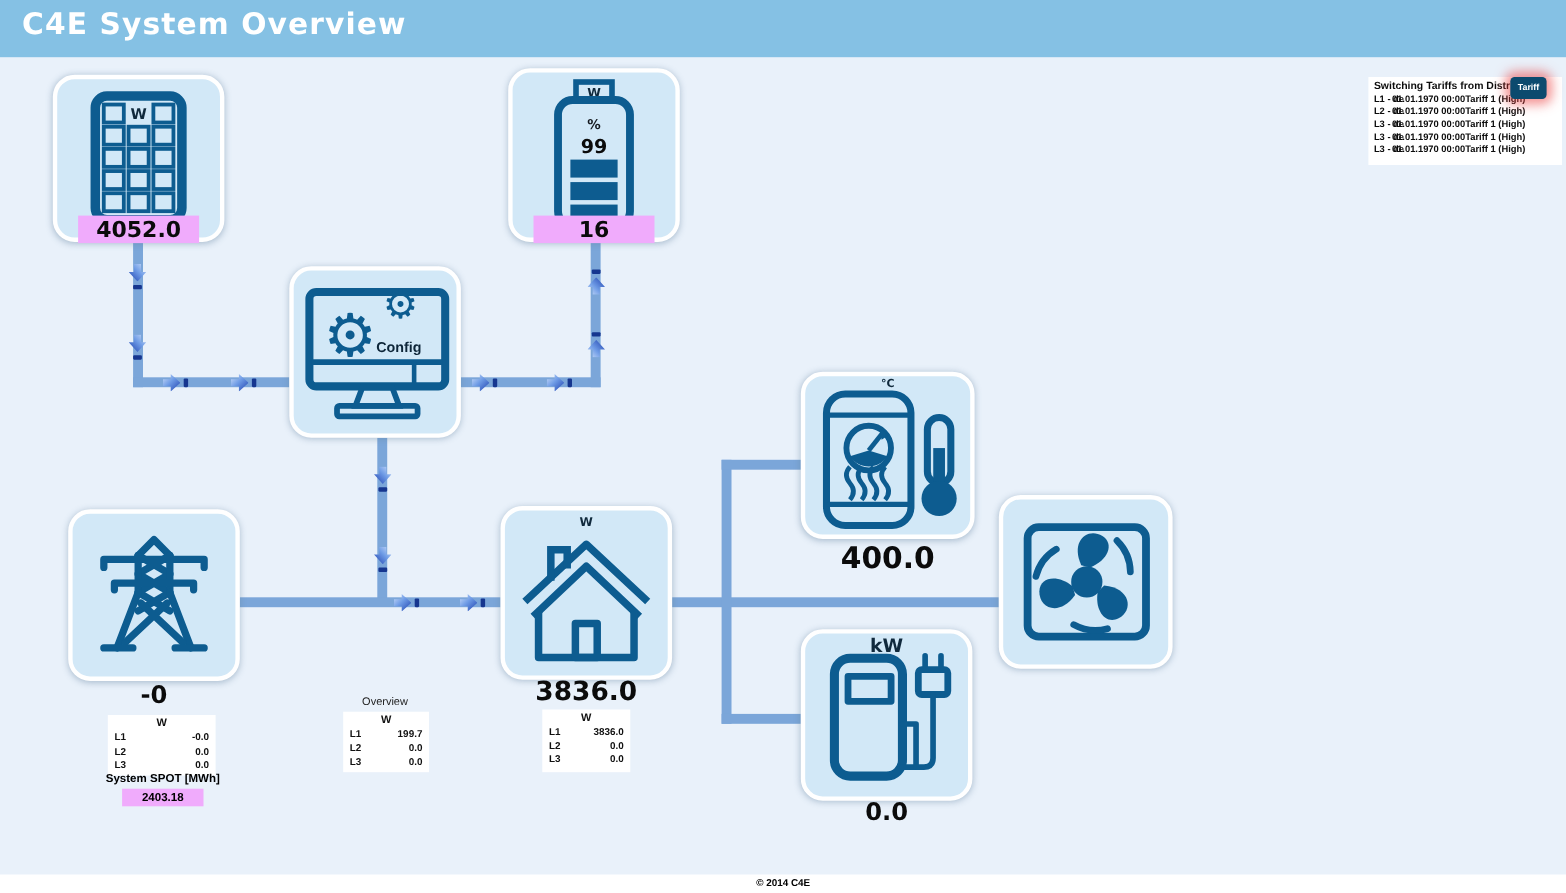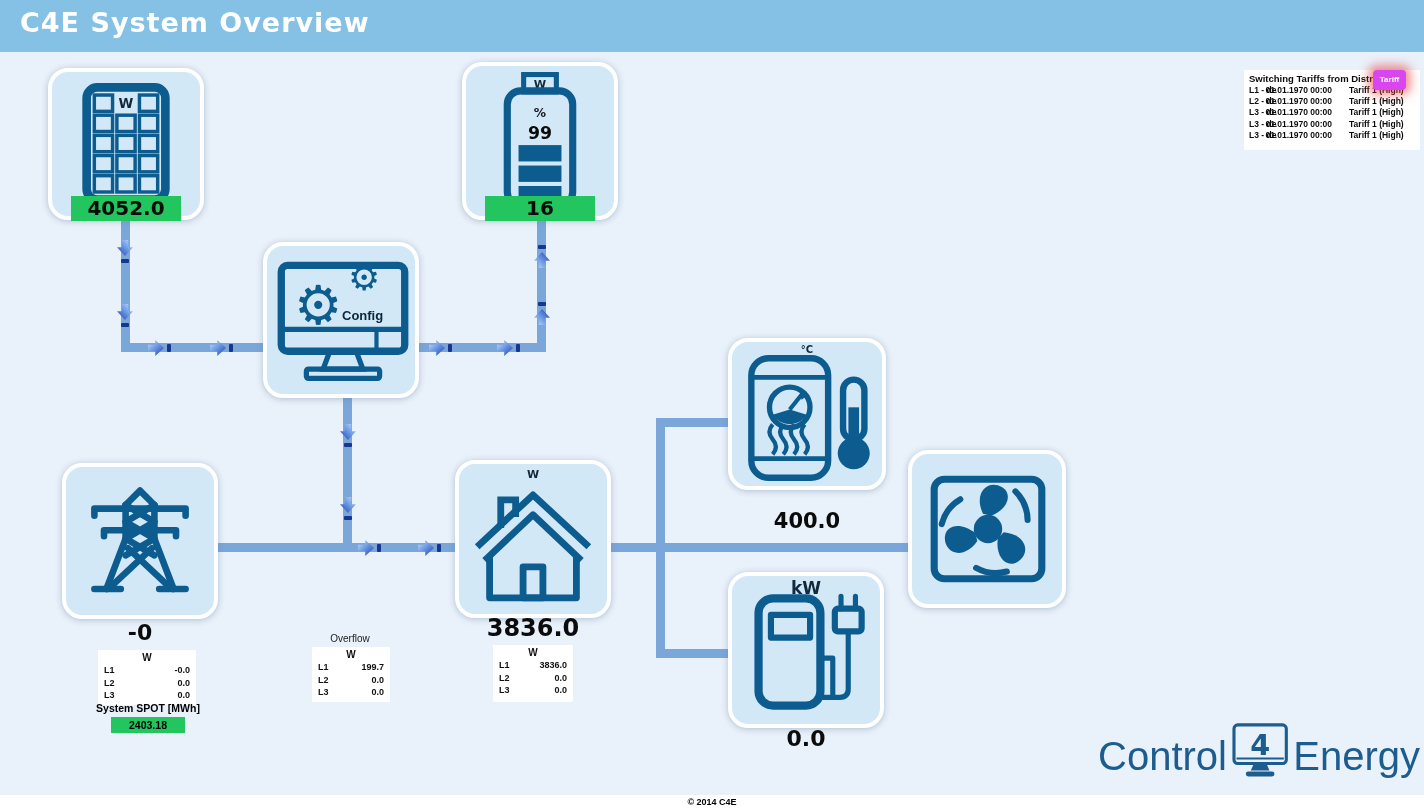--- a/index.html
+++ b/index.html
@@ -20,35 +20,35 @@
   .arrow.down{transform:rotate(90deg);}
   .arrow.up{transform:rotate(-90deg);}
   
   .card{position:absolute;background:#d2e8f7;border:4px solid #ffffff;border-radius:20px;
         box-sizing:border-box;box-shadow:0 1px 6px rgba(100,130,160,.45);}
   .card svg{position:absolute;}
   .unit{position:absolute;text-align:center;font-family:"DejaVu Sans",sans-serif;
         font-weight:bold;color:#10293c;}
   .bigval{position:absolute;text-align:center;font-family:"DejaVu Sans",sans-serif;
         font-weight:bold;color:#0b0b0b;}
-  .whitebg{background:#22c55e;}
+  .whitebg{background:#f0abfc;}
   
   .ptable{position:absolute;background:#ffffff;font-family:"Liberation Sans",sans-serif;
         font-weight:bold;color:#111;padding:2px 6px 2px 6px;box-sizing:border-box;}
   .ptable .th{text-align:center;font-size:10px;line-height:12px;}
   .ptable .trw{display:flex;justify-content:space-between;font-size:9px;line-height:12.5px;}
   .plainlbl{position:absolute;text-align:center;font-family:"Liberation Sans",sans-serif;color:#222;}
   
   .tariff{position:absolute;left:1244px;top:70px;width:176px;height:80px;background:#ffffff;
         padding:3px 5px;box-sizing:border-box;color:#0c0c0c;}
   .tariff .ttitle{font-size:9.5px;font-weight:bold;white-space:nowrap;line-height:12px;}
   .tariff .trow{font-size:8.5px;font-weight:bold;line-height:11.2px;white-space:nowrap;}
   .tariff .trow .dt{margin-left:-11px;}
-  .tariff .trow .trf{margin-left:17px;}
-  .badge{position:absolute;left:1373px;top:70px;width:33px;height:20px;background:#d946ef;
+  .tariff .trow .trf{margin-left:0;}
+  .badge{position:absolute;left:1373px;top:70px;width:33px;height:20px;background:#0c4a6e;
         border-radius:4px;color:#fff;font-size:8px;font-weight:bold;text-align:center;
         line-height:20px;box-shadow:0 0 10px 5px rgba(235,60,60,.55);z-index:5;}
   
   .gear{position:absolute;color:#0d5c90;font-family:"DejaVu Sans",sans-serif;line-height:1;}
   .cfglbl{position:absolute;font-size:13px;font-weight:bold;color:#0d2538;
         font-family:"Liberation Sans",sans-serif;margin-left:16px;}
   
   .logo{position:absolute;left:1098px;top:714px;width:322px;height:84px;display:flex;
         align-items:center;justify-content:flex-end;color:#1c5c8e;}
   .logo .word{font-size:40px;font-family:"Liberation Sans",sans-serif;}
@@ -206,21 +206,21 @@
         <span>0.0</span>
       </div>
     <div class="trw">
         <span>L3</span>
         <span>0.0</span>
       </div>
   </div>
   <div class="plainlbl" style="left:84px;top:702px;width:128px;font-size:10.5px;font-weight:bold;color:#000">System SPOT [MWh]</div>
   <div class="plainlbl whitebg" style="left:111px;top:717px;width:74px;height:16px;font-size:10.5px;font-weight:bold;line-height:16px;color:#000">2403.18</div>
 
-  <div class="plainlbl" style="left:306px;top:633px;width:88px;font-size:10px">Overflow</div>
+  <div class="plainlbl" style="left:306px;top:633px;width:88px;font-size:10px">Overview</div>
   <div class="ptable" style="left:312px;top:647px;width:78px;height:55px">
     <div class="th">W</div>
     <div class="trw">
         <span>L1</span>
         <span>199.7</span>
       </div>
     <div class="trw">
         <span>L2</span>
         <span>0.0</span>
       </div>
@@ -275,21 +275,21 @@
         <path d="M30,66 q-6,7 0,14 q6,7 0,14"></path>
         <path d="M40,66 q-6,7 0,14 q6,7 0,14"></path>
         <path d="M50,66 q-6,7 0,14 q6,7 0,14"></path>
         <path d="M60,66 q-6,7 0,14 q6,7 0,14"></path>
       </g>
       <rect x="96" y="24" width="20" height="56" rx="10" fill="none" stroke="#0d5c90" stroke-width="6"></rect>
       <rect x="101" y="50" width="10" height="32" fill="#0d5c90"></rect>
       <circle cx="106" cy="93" r="15" fill="#0d5c90"></circle>
     </svg>
   </div>
-  <div class="bigval" style="left:728px;top:509px;width:158px;font-size:21px">400.0</div>
+  <div class="bigval" style="left:728px;top:492px;width:158px;font-size:27px">400.0</div>
 
   <div class="card" style="left:908px;top:450px;width:158px;height:158px">
     <svg style="left:10px;top:8px" width="132" height="134" viewBox="0 0 130 130">
       <rect x="12" y="16" width="106" height="98" rx="10" fill="none" stroke="#0d5c90" stroke-width="7"></rect>
       <g>
         <g>
           <path d="M60,50 C50,28 66,16 79,24 C90,31 84,46 68,52 Z" fill="#0d5c90"></path>
           <path d="M92,28 A40,40 0 0 1 104,56" fill="none" stroke="#0d5c90" stroke-width="6" stroke-linecap="round"></path>
         </g>
         <g transform="rotate(120,65,65)">
@@ -323,27 +323,16 @@
   <div class="tariff">
     <div class="ttitle">Switching Tariffs from Distributor</div>
     <div class="trow"><span>L1 - de</span><span class="dt">01.01.1970 00:00</span><span class="trf">Tariff 1 (High)</span></div>
     <div class="trow"><span>L2 - de</span><span class="dt">01.01.1970 00:00</span><span class="trf">Tariff 1 (High)</span></div>
     <div class="trow"><span>L3 - de</span><span class="dt">01.01.1970 00:00</span><span class="trf">Tariff 1 (High)</span></div>
     <div class="trow"><span>L3 - de</span><span class="dt">01.01.1970 00:00</span><span class="trf">Tariff 1 (High)</span></div>
     <div class="trow"><span>L3 - de</span><span class="dt">01.01.1970 00:00</span><span class="trf">Tariff 1 (High)</span></div>
   </div>
   <div class="badge">Tariff</div>
 
-  <div class="logo">
-    <span class="word">Control</span>
-    <svg width="72" height="68" viewBox="0 0 100 95" style="margin:0 2px 8px 2px">
-      <rect x="8" y="4" width="84" height="62" rx="6" fill="none" stroke="#1c5c8e" stroke-width="5"></rect>
-      <line x1="12" y1="58" x2="88" y2="58" stroke="#1c5c8e" stroke-width="3"></line>
-      <path d="M40,66 L60,66 L65,77 L35,77 Z" fill="#1c5c8e"></path>
-      <rect x="27" y="79" width="46" height="8" rx="4" fill="#1c5c8e"></rect>
-      <text x="50" y="52" font-size="46" fill="#1c5c8e" text-anchor="middle">4</text>
-    </svg>
-    <span class="word">Energy</span>
-  </div>
 
   <div class="footer">© 2014 C4E</div>
 
 </div>
 
 </body></html>

